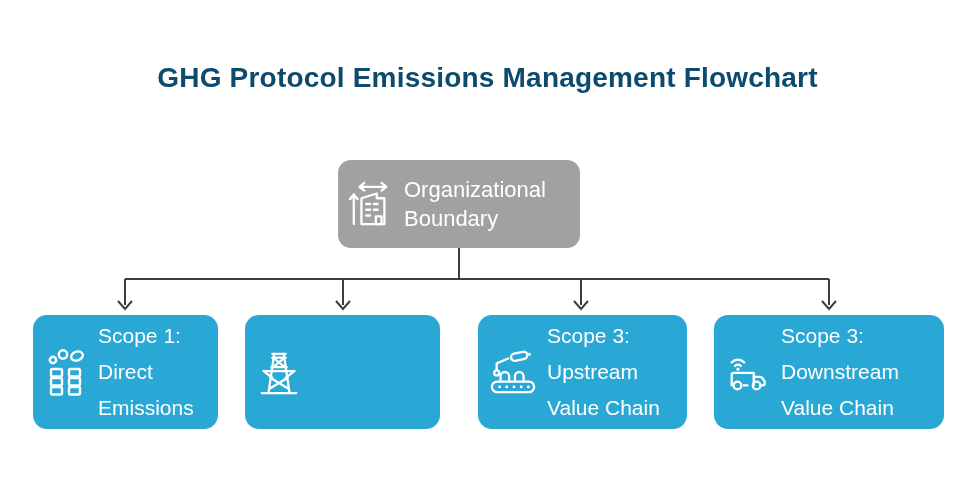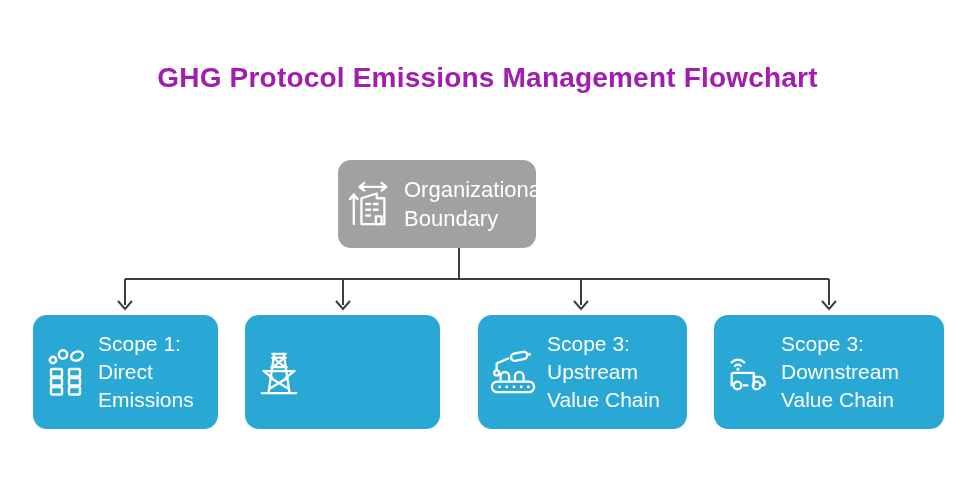--- a/index.html
+++ b/index.html
@@ -9,54 +9,54 @@
     background:#ffffff;
     overflow:hidden;
     font-family:"Liberation Sans", sans-serif;
   }
   .title{
     position:absolute;
     top:62px;left:0;width:100%;
     text-align:center;
     font-size:28px;
     font-weight:700;
-    color:#a21caf;
+    color:#0c4a6e;
     letter-spacing:.2px;
     margin:0;
   }
   .connectors{
     position:absolute;left:0;top:0;width:975px;height:491px;
     pointer-events:none;
   }
   .node{
     position:absolute;
     display:flex;
     align-items:center;
     color:#ffffff;
     box-sizing:border-box;
   }
   .node .label{white-space:pre-line;}
   .node svg{flex:none;}
   .root{
-    left:338px;top:160px;width:198px;height:88px;
+    left:338px;top:160px;width:242px;height:88px;
     background:#a1a1a1;
     border-radius:13px;
     padding-left:11px;
     gap:11px;
     font-size:22px;
     line-height:29px;
   }
   .scope{
     top:315px;height:114px;
     background:#29a8d6;
     border-radius:14px;
     padding-left:11px;
     gap:10px;
     font-size:21px;
-    line-height:28px;
+    line-height:36px;
   }
   .s1{left:33px;width:185px;}
   .s2{left:245px;width:195px;}
   .s3{left:478px;width:209px;}
   .s4{left:714px;width:230px;}
   .icon{stroke:#ffffff;fill:none;stroke-width:2.4;stroke-linecap:round;stroke-linejoin:round;}
 </style>
 </head>
 <body>
 

